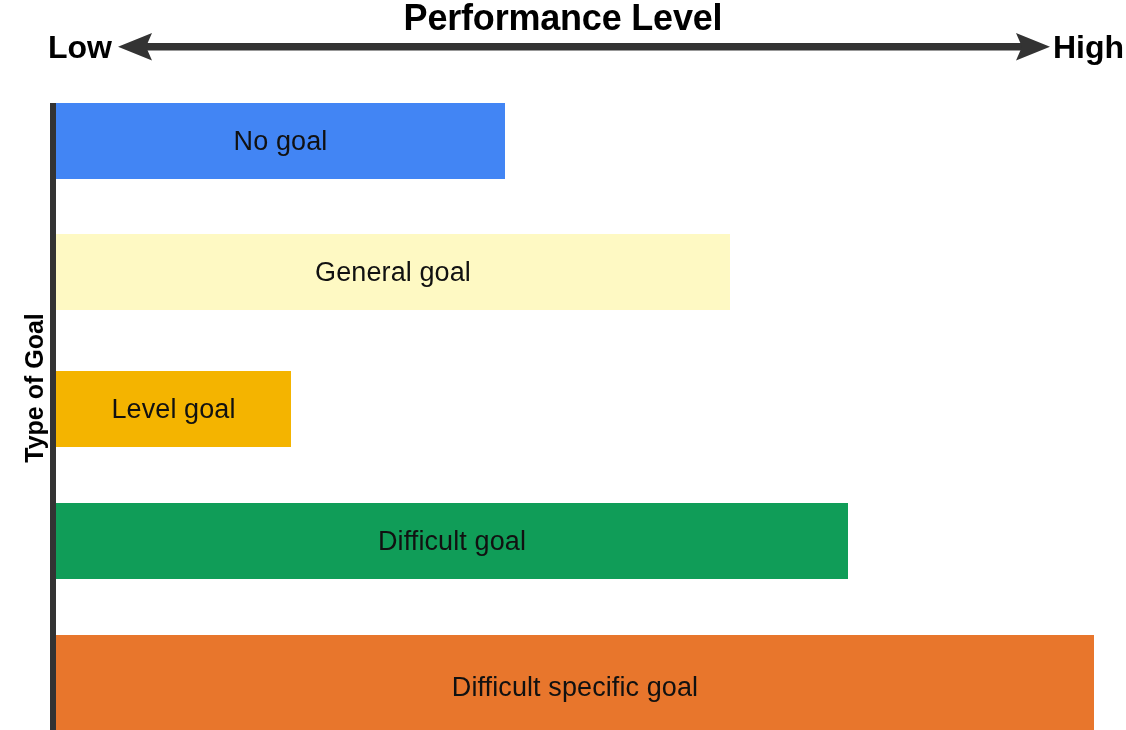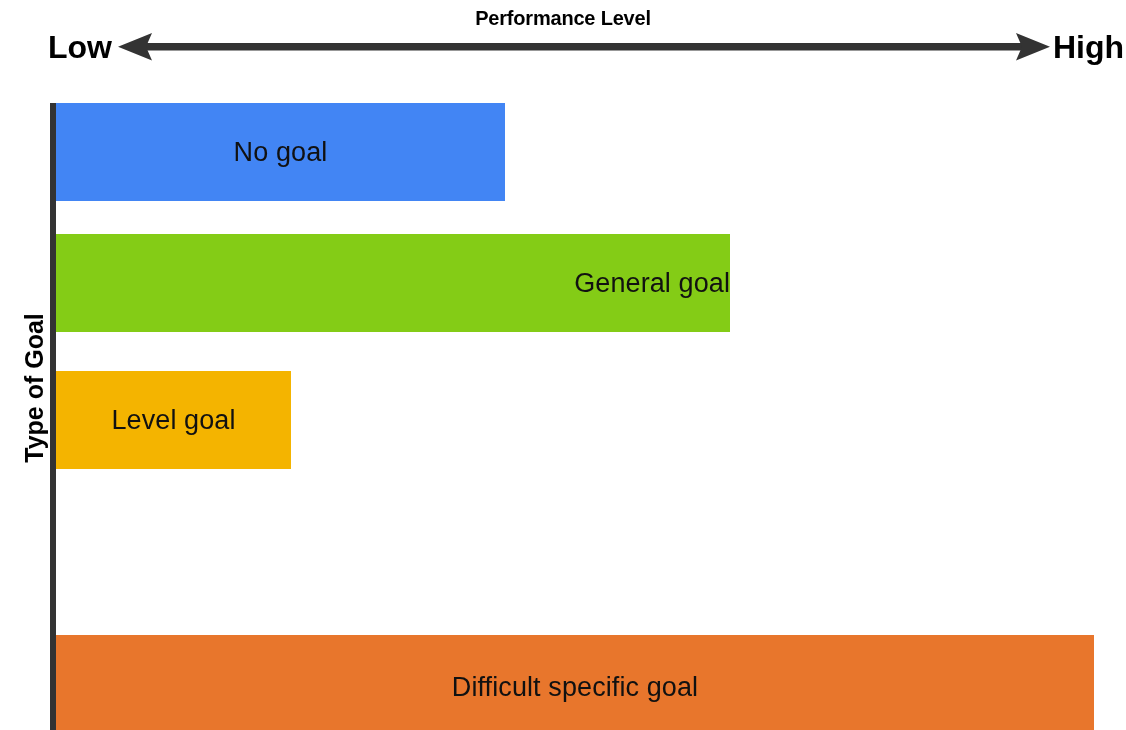--- a/index.html
+++ b/index.html
@@ -21,21 +21,21 @@
     overflow: hidden;
   }
 
   
   .chart-title {
     position: absolute;
     left: 0;
     top: 2px;
     width: 1126px;
     text-align: center;
-    font-size: 20px;
+    font-size: 36px;
     font-weight: bold;
     color: #000000;
     letter-spacing: -0.2px;
     line-height: 32px;
     white-space: nowrap;
   }
 
   .axis-end-label {
     position: absolute;
     font-size: 32px;
@@ -85,21 +85,21 @@
     position: absolute;
     left: 56px;
     top: 103px;
     width: 1070px;
     height: 627px;
   }
 
   .bar-row {
     position: absolute;
     left: 0;
-    height: 98px;
+    height: 76px;
   }
 
   .bar {
     position: relative;
     height: 100%;
     display: flex;
     align-items: center;
     justify-content: center;
   }
 
@@ -138,31 +138,36 @@
 
   <div class="plot-area">
 
     <div class="bar-row" style="top: 0px; width: 449px;">
       <div class="bar" style="background: rgb(66, 133, 244);">
         <span class="bar-label">No goal</span>
       </div>
     </div>
 
     <div class="bar-row" style="top: 131px; width: 674px;">
-      <div class="bar" style="background: #84cc16; justify-content: flex-end;">
+      <div class="bar" style="background: #fef9c3;">
         <span class="bar-label">General goal</span>
       </div>
     </div>
 
     <div class="bar-row" style="top: 268px; width: 235px;">
       <div class="bar" style="background: rgb(244, 180, 0);">
         <span class="bar-label">Level goal</span>
       </div>
     </div>
 
+    <div class="bar-row" style="top: 400px; width: 792px;">
+      <div class="bar" style="background: rgb(16, 157, 88);">
+        <span class="bar-label">Difficult goal</span>
+      </div>
+    </div>
 
     <div class="bar-row" style="top: 532px; height: 103px; width: 1038px;">
       <div class="bar" style="background: rgb(232, 118, 44);">
         <span class="bar-label">Difficult specific goal</span>
       </div>
     </div>
 
   </div>
 </div>
 

